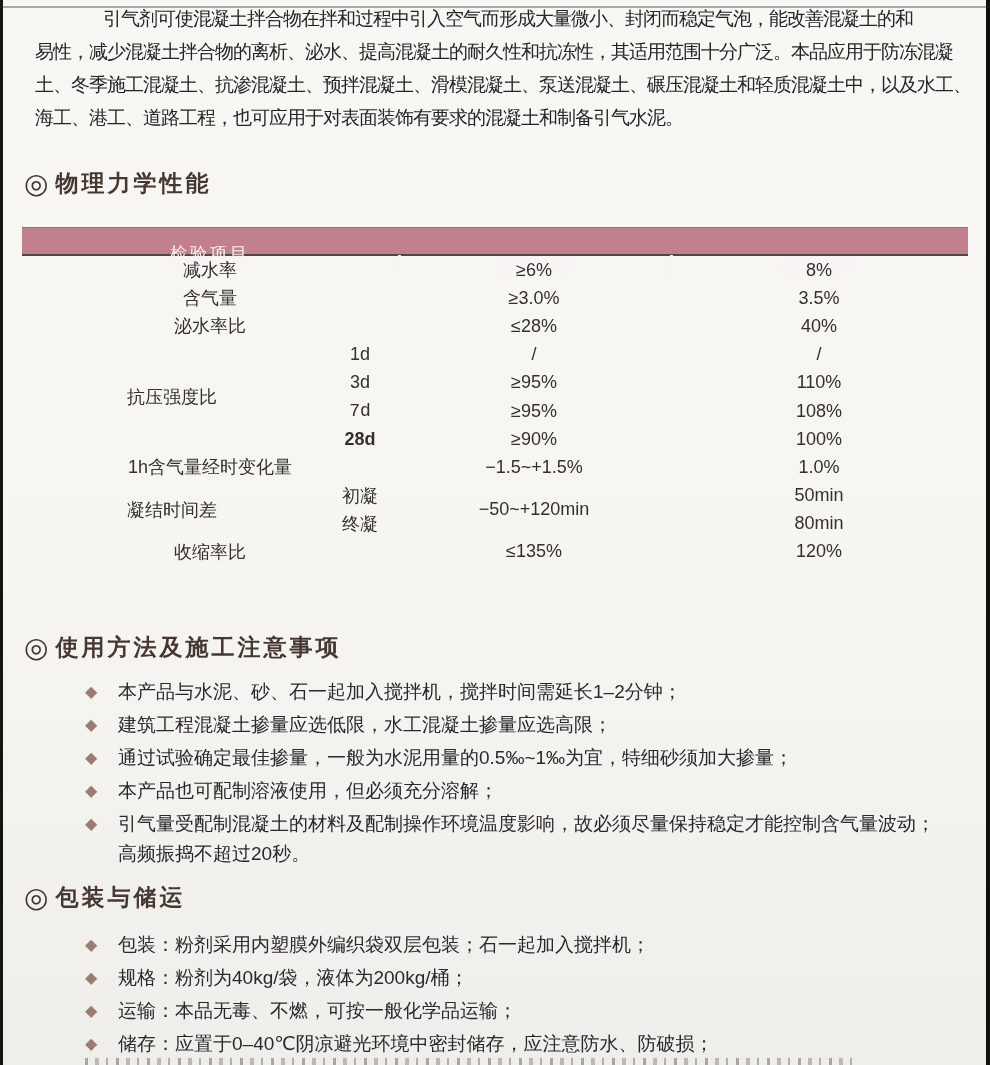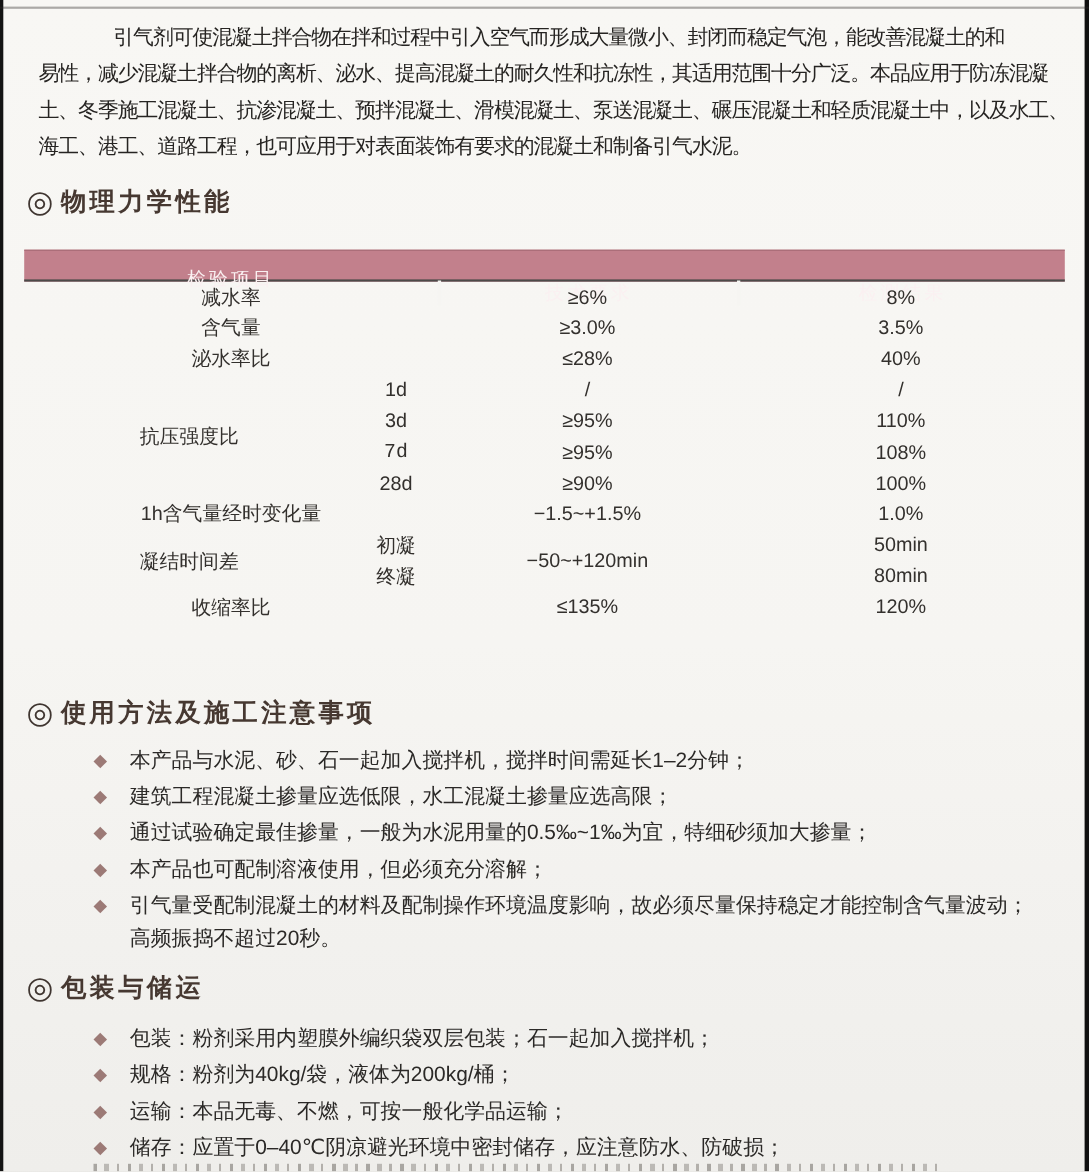--- a/index.html
+++ b/index.html
@@ -12,21 +12,21 @@
     position:relative;width:990px;height:1065px;overflow:hidden;
     background:linear-gradient(180deg,#f8f7f4 0%,#f6f5f2 55%,#efeeeb 100%);
     color:#2e2c29;
   }
   
   .edge-left{position:absolute;left:0;top:0;width:3px;height:1065px;background:#141414;}
   .edge-right{position:absolute;right:0;top:0;width:4px;height:1065px;background:#101010;}
   .edge-top{position:absolute;left:0;top:6px;width:990px;height:2px;background:rgba(45,42,40,.38);}
 
   
-  .intro{position:absolute;left:35px;top:18px;width:940px;
+  .intro{position:absolute;left:35px;top:2px;width:940px;
     font-size:19px;letter-spacing:-1px;line-height:33px;color:#262422;}
   .intro .line{white-space:nowrap;}
   .intro .line:first-child{text-indent:68px;}
 
   
   .heading{position:absolute;left:24px;display:flex;align-items:center;color:#463831;}
   .hmark{font-size:28px;line-height:30px;margin-right:7px;font-weight:400;color:#3f3530;}
   .htitle{font-size:23px;font-weight:700;letter-spacing:3px;font-family:Liberation Mono, monospace;}
 
   
@@ -108,21 +108,21 @@
       <div class="cell glabel4">抗压强度比</div>
       <div class="cell" style="grid-column:2;grid-row:1;">1d</div>
       <div class="cell" style="grid-column:3;grid-row:1;">/</div>
       <div class="cell" style="grid-column:4;grid-row:1;">/</div>
       <div class="cell" style="grid-column:2;grid-row:2;">3d</div>
       <div class="cell" style="grid-column:3;grid-row:2;">≥95%</div>
       <div class="cell" style="grid-column:4;grid-row:2;">110%</div>
       <div class="cell" style="grid-column:2;grid-row:3;font-family:Liberation Mono, monospace;">7d</div>
       <div class="cell" style="grid-column:3;grid-row:3;">≥95%</div>
       <div class="cell" style="grid-column:4;grid-row:3;">108%</div>
-      <div class="cell" style="grid-column:2;grid-row:4;">28d</div>
+      <div class="cell" style="grid-column:2;grid-row:4;font-weight:bold;">28d</div>
       <div class="cell" style="grid-column:3;grid-row:4;">≥90%</div>
       <div class="cell" style="grid-column:4;grid-row:4;">100%</div>
     </div>
 
     <div class="trow">
       <div class="cell">1h含气量经时变化量</div>
       <div class="cell">−1.5~+1.5%</div>
       <div class="cell">1.0%</div>
     </div>
 

